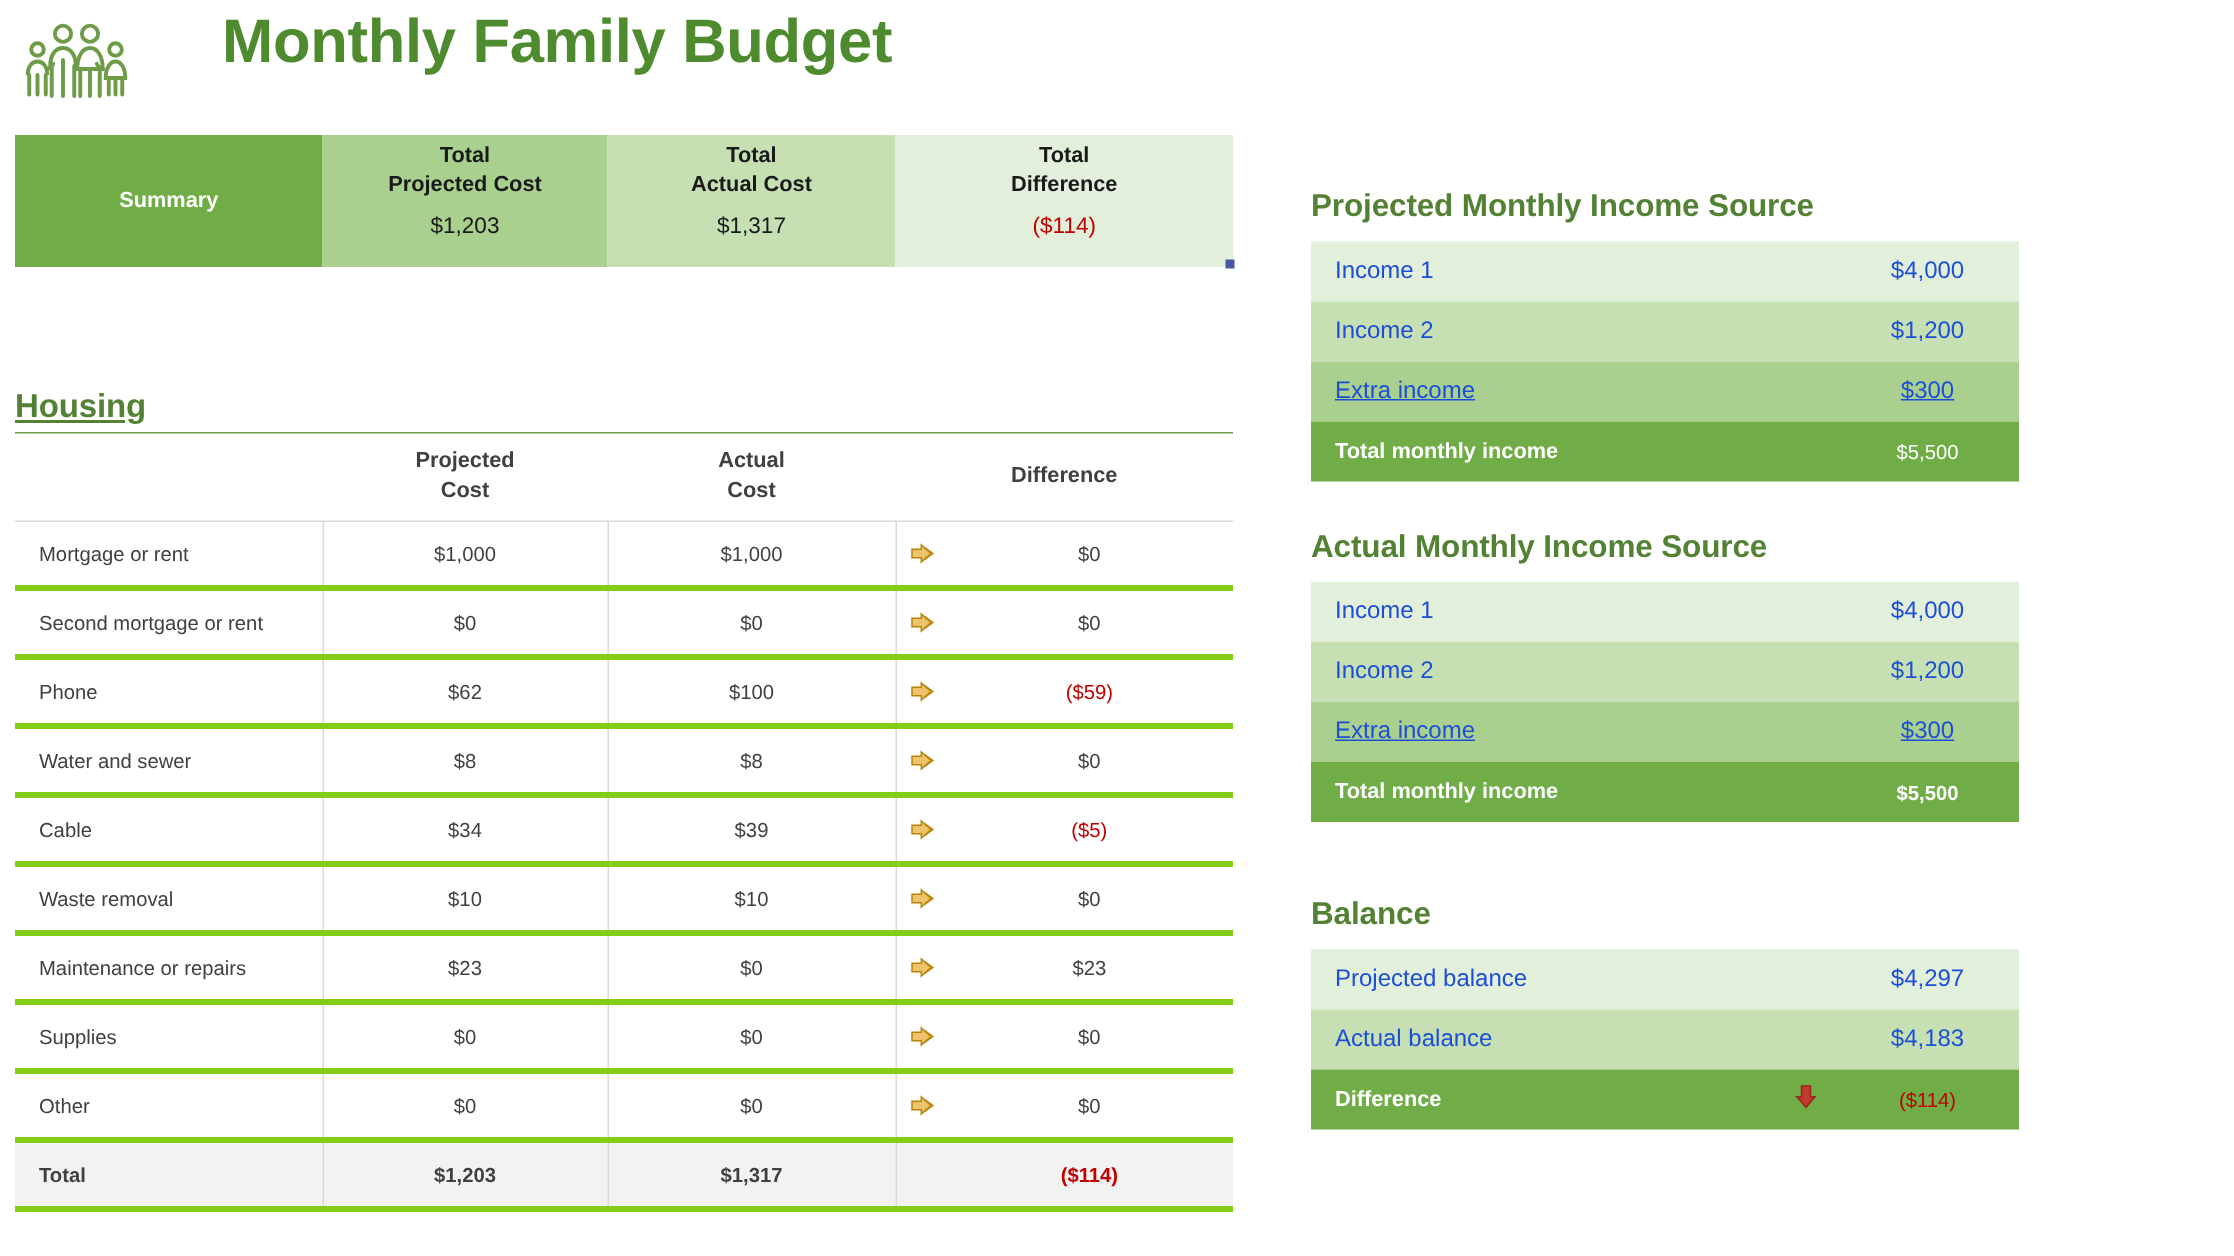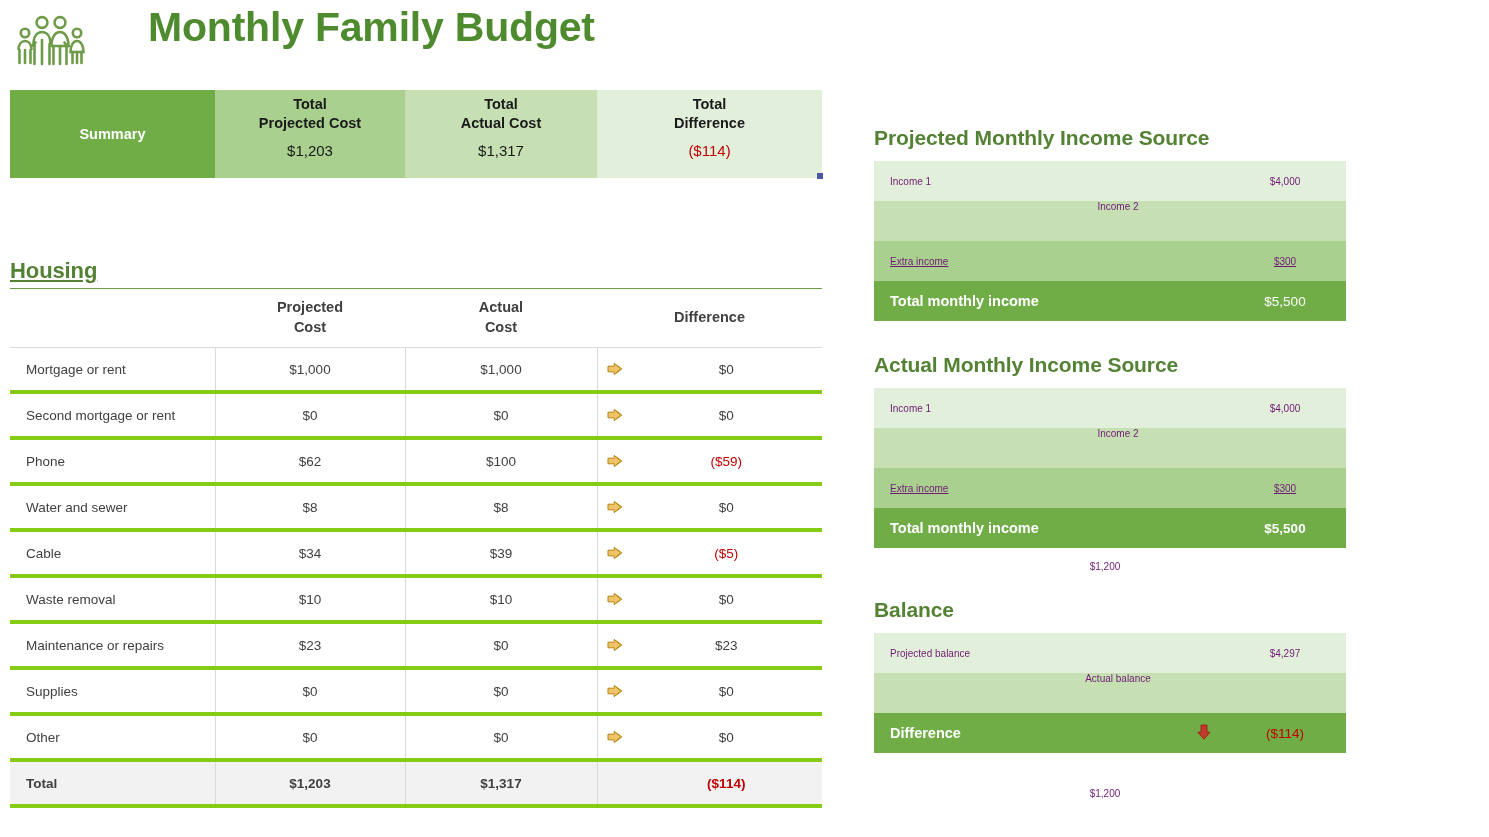--- a/index.html
+++ b/index.html
@@ -175,39 +175,39 @@
     font-size: 21px;
     font-weight: bold;
     color: #548235;
     margin-bottom: 11px;
     letter-spacing: -0.1px;
   }
   .panel-row {
     display: flex;
     align-items: center;
     height: 40px;
-    font-size: 10px;
-    color: #701a75;
+    font-size: 16px;
+    color: #1d4ed8;
   }
   .panel-row .pr-label {
     flex: 0 0 300px;
     padding-left: 16px;
     box-sizing: border-box;
   }
   .panel-row .pr-icon {
     flex: 0 0 60px;
     text-align: center;
   }
   .panel-row .pr-value {
     flex: 1 1 auto;
     text-align: center;
     padding-right: 10px;
   }
   .panel-row.tint0 { background: #E2EFDA; }
-  .panel-row.tint1 { background: #C6E0B4; flex-direction: column; }
+  .panel-row.tint1 { background: #C6E0B4; }
   .panel-row.tint2 { background: #A9D08E; text-decoration: underline; }
   .panel-row.tint3 { background: #70AD47; color: #ffffff; font-weight: bold; font-size: 14.5px; }
   .panel-row.tint3 .pr-value { font-weight: normal; font-size: 13.5px; }
   .panel-row.tint3.bold-value .pr-value { font-weight: bold; }
   .panel-row .pr-value.neg { color: #C00000; }
 </style>
 </head>
 <body>
 
 <div id="title-bar">

